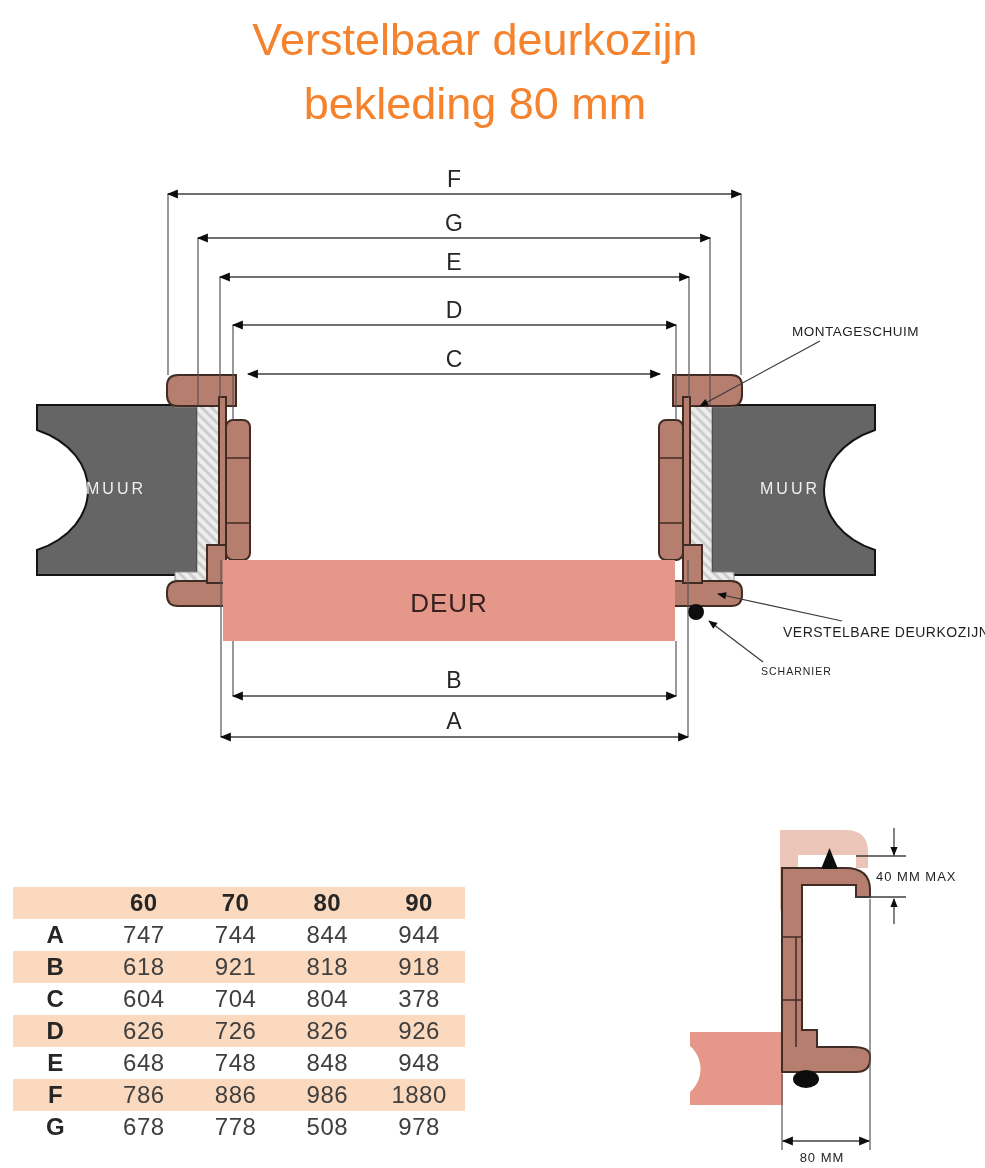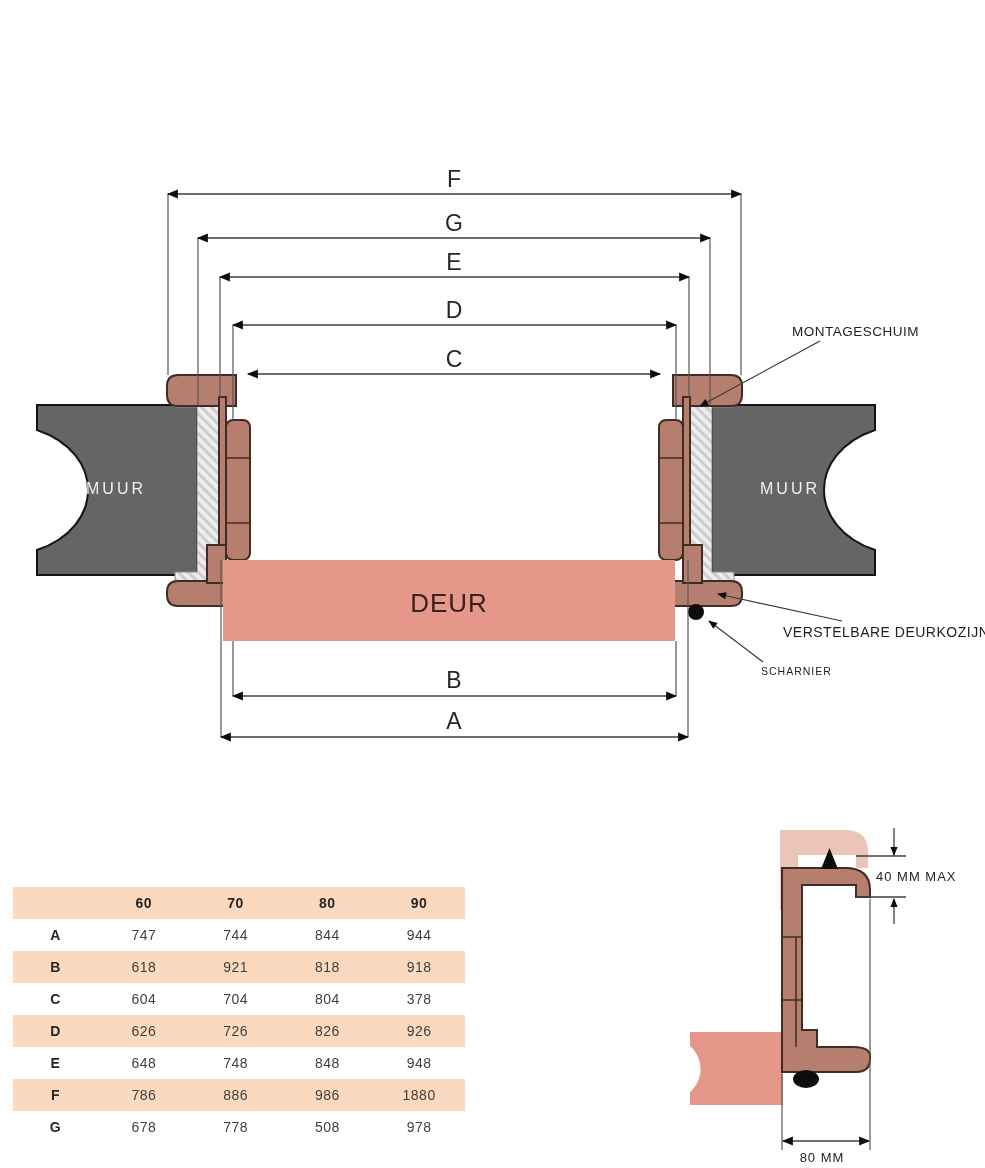--- a/index.html
+++ b/index.html
@@ -19,31 +19,33 @@
   .extline{stroke:#555;stroke-width:1.2;fill:none;}
   .leader{stroke:#3a3a3a;stroke-width:1.2;fill:none;}
   .wall{fill:#656565;stroke:#141414;stroke-width:2;}
   .foam{fill:url(#hatch);stroke:#8a8a8a;stroke-width:1;}
   .frame{fill:#B67E6E;stroke:#402c24;stroke-width:2;}
   .frameline{stroke:#402c24;stroke-width:1.5;fill:none;}
   .door{fill:#E5978A;}
   .lightprofile{fill:#EBC5B7;}
   table.dims{position:absolute;left:13px;top:887px;width:452px;border-collapse:collapse;
              table-layout:fixed;}
-  table.dims td,table.dims th{height:32px;padding:0;margin:0;font-size:14px;text-align:center;
+  table.dims td,table.dims th{height:32px;padding:0;margin:0;font-size:24px;text-align:center;
              color:#3f3f3f;letter-spacing:0.5px;vertical-align:middle;}
   table.dims th{font-weight:bold;color:#262626;}
   table.dims td.rowlabel{font-weight:bold;color:#262626;}
   table.dims tr.peach{background:#FBD9BE;}
   table.dims col.c0{width:85px;} table.dims col.cv{width:91.75px;}
 </style>
 </head>
 <body>
 
 <div class="title">
+  <div>Verstelbaar deurkozijn</div>
+  <div>bekleding 80 mm</div>
 </div>
 
 <svg width="985" height="1168" viewBox="0 0 985 1168" style="position:absolute;left:0;top:0;">
   <defs>
     <pattern id="hatch" width="7" height="7" patternUnits="userSpaceOnUse" patternTransform="rotate(-45)">
       <rect width="7" height="7" fill="#ededed"></rect>
       <rect width="3" height="7" fill="#cdcdcd"></rect>
     </pattern>
     <marker id="mh" viewBox="0 0 10 10" refX="9" refY="5" markerWidth="17" markerHeight="11" orient="auto-start-reverse" markerUnits="userSpaceOnUse">
       <path d="M0,1 L10,5 L0,9 Z" fill="#0d0d0d"></path>

